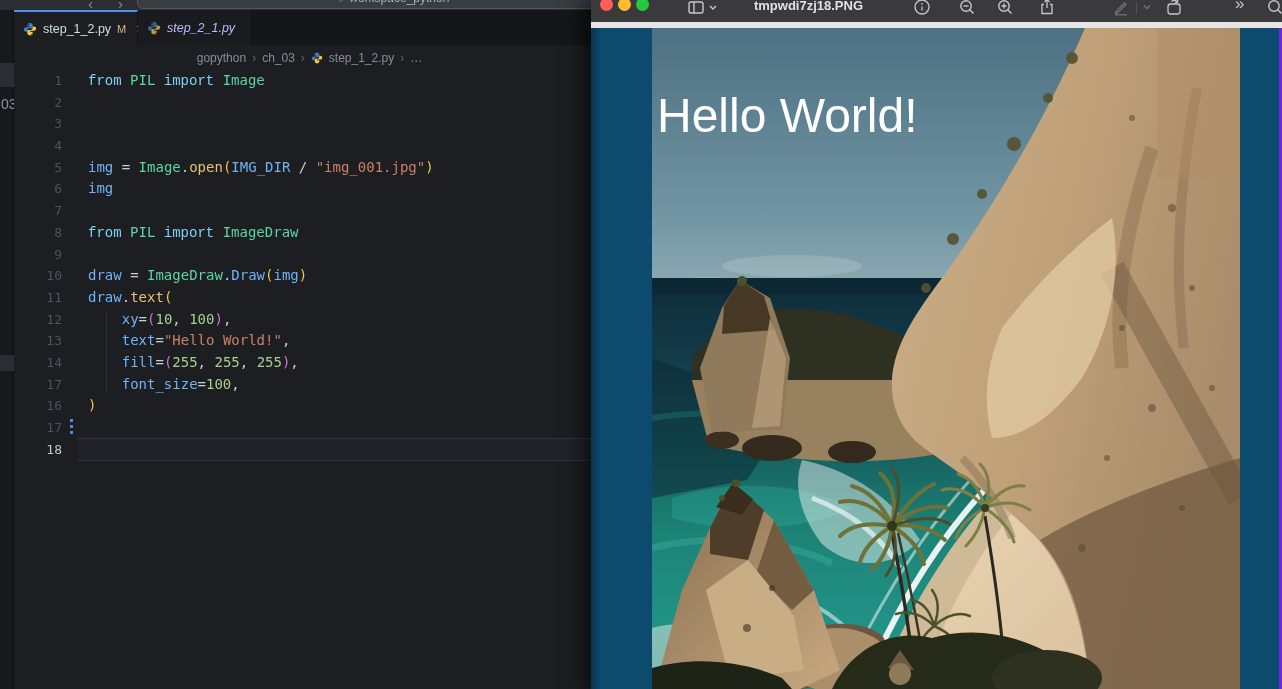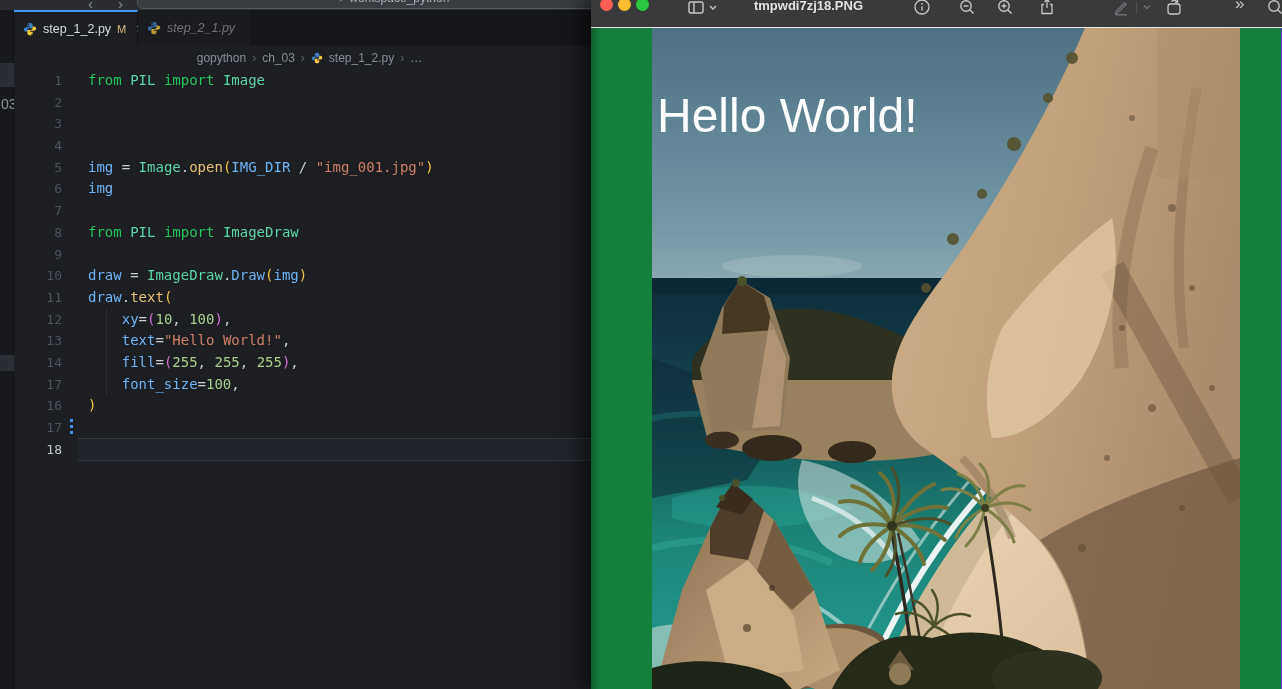--- a/index.html
+++ b/index.html
@@ -13,54 +13,54 @@
   .cmd-center { position:absolute; left:137px; right:-60px; top:-12px; height:21px; background:#393c41; border:1px solid #55585e; border-radius:6px; color:#a9adb4; font-size:12px; display:flex; align-items:flex-end; justify-content:center; padding-bottom:3px; gap:5px; }
   .cmd-center .glyph { font-size:10px; color:#8b8e94; }
 
   .explorer-sliver { position:absolute; left:0; top:10px; width:14px; height:679px; background:#17191d; border-right:1px solid #0e0f12; }
   .sliver-row { position:absolute; left:0; width:14px; background:#2a2d34; }
   .sliver-label { position:absolute; left:1px; top:86px; color:#8d939e; font-size:14px; }
 
   .tabbar { position:absolute; left:14px; top:10px; right:0; height:35px; background:#141619; display:flex; }
   .tab { height:35px; display:flex; align-items:center; padding:0 9px; gap:6px; border-right:1px solid #0e1013; font-size:12.5px; position:relative; }
   .tab.active { background:#1c1e22; border-top:2px solid #4496f0; color:#d6dce4; }
-  .tab.preview-tab { background:#191b1f; color:#737373; font-style:italic; }
+  .tab.preview-tab { background:#191b1f; color:#c4b5fd; font-style:italic; }
   .tab .mod-badge { color:#dbb87e; font-size:11px; font-style:normal; }
   .tab .close-x { color:#aab2bd; font-size:13px; margin-left:4px; font-style:normal; }
   .pyicon { width:14px; height:14px; flex:0 0 auto; }
   .preview-tab .pyicon { opacity:.75; }
 
   .breadcrumbs { position:absolute; left:14px; top:45px; right:0; height:25px; background:#1c1e22; display:flex; align-items:center; padding-left:14px; gap:6px; font-size:12px; color:#868d98;justify-content:center; }
   .crumb-sep { color:#5f656e; font-size:12px; }
   .breadcrumbs .pyicon { width:12px; height:12px; }
 
   .editor { position:absolute; left:14px; top:70px; right:0; bottom:0; background:#1c1e22; font-family:"DejaVu Sans Mono",monospace; font-size:14px; }
   .indent-guide { position:absolute; left:92px; top:238.7px; width:1px; height:86.8px; background:rgba(255,255,255,.08); }
   .cl { display:flex; height:21.7px; line-height:21.7px; white-space:pre; }
   .ln { width:48px; text-align:right; color:#4c535f; flex:0 0 auto; font-size:13px; }
   .gm { width:16px; flex:0 0 auto; position:relative; }
   .gm.git::after { content:""; position:absolute; left:8px; top:2px; bottom:2px; width:3px; background:repeating-linear-gradient(180deg,#3f8ef0 0 3px,transparent 3px 6px); }
   .ct { flex:1; padding-left:10px; color:#c9ced6; }
   .cl.cur .ct { background:#20232a; box-shadow:0 -1px 0 #31353d, 0 1px 0 #31353d; }
   .cl.cur .ln { color:#c0c6d0; }
-  .tk-kw{color:#22c55e;} .tk-cls{color:#5bd5a5;} .tk-var{color:#6fb3f5;}
+  .tk-kw{color:#7dd3fc;font-family:Liberation Mono, monospace;} .tk-cls{color:#5bd5a5;} .tk-var{color:#6fb3f5;}
   .tk-fn{color:#e8c176;} .tk-num{color:#a8d08d;} .tk-str{color:#cd8166;}
   .tk-com{color:#8cbf68;} .tk-op{color:#c9ced6;} .tk-b1{color:#f2c644;} .tk-b2{color:#d670d6;}
 
   
   .preview { position:absolute; left:591px; top:0; width:691px; height:689px; background:#8c8c8c; box-shadow:-10px 0 18px rgba(0,0,0,.55); }
-  .pv-titlebar { position:absolute; left:0; top:0; width:100%; height:28px; background:#3a3a3c; border-bottom:1px solid #e5e5e5; }
+  .pv-titlebar { position:absolute; left:0; top:0; width:100%; height:28px; background:#3a3a3c; border-bottom:6px solid #e5e5e5; }
   .light { position:absolute; top:-2px; width:13px; height:13px; border-radius:50%; }
   .pv-title { position:absolute; left:150px; top:-3px; width:135px; text-align:center; color:#e2e2e3; font-size:13px; font-weight:bold; line-height:18px; white-space:nowrap; }
   .pv-icon { position:absolute; top:-2px; width:18px; height:18px; color:#c7c7c8; }
   .pv-icon.dim { color:#737376; }
   .pv-icon svg { width:100%; height:100%; }
   .pv-sep { position:absolute; top:2px; width:1px; height:12px; background:#525254; }
   .pv-more { position:absolute; top:-6px; font-size:17px; color:#c7c7c8; letter-spacing:-2px; }
-  .pv-content { position:absolute; left:0; top:28px; right:0; bottom:0; background:#15803d; border-right:1px solid #6d28d9; }
+  .pv-content { position:absolute; left:0; top:28px; right:0; bottom:0; background:#0c4a6e; border-right:3px solid #6d28d9; }
   .pv-content::before { content:""; position:absolute; left:0; top:0; bottom:0; width:10px; background:linear-gradient(90deg,rgba(0,0,0,.28),rgba(0,0,0,0)); pointer-events:none; }
   .photo { position:absolute; left:61px; top:0; width:588px; height:661px; overflow:hidden; background:#6f8b96; }
   .photo svg { display:block; }
   .hello-overlay { position:absolute; left:5px; top:60px; color:#ffffff; font-size:48px; font-weight:400; letter-spacing:0px; font-family:"Liberation Sans",sans-serif; white-space:nowrap; }
 </style>
 </head>
 <body>
 
 <div class="stage">
 

